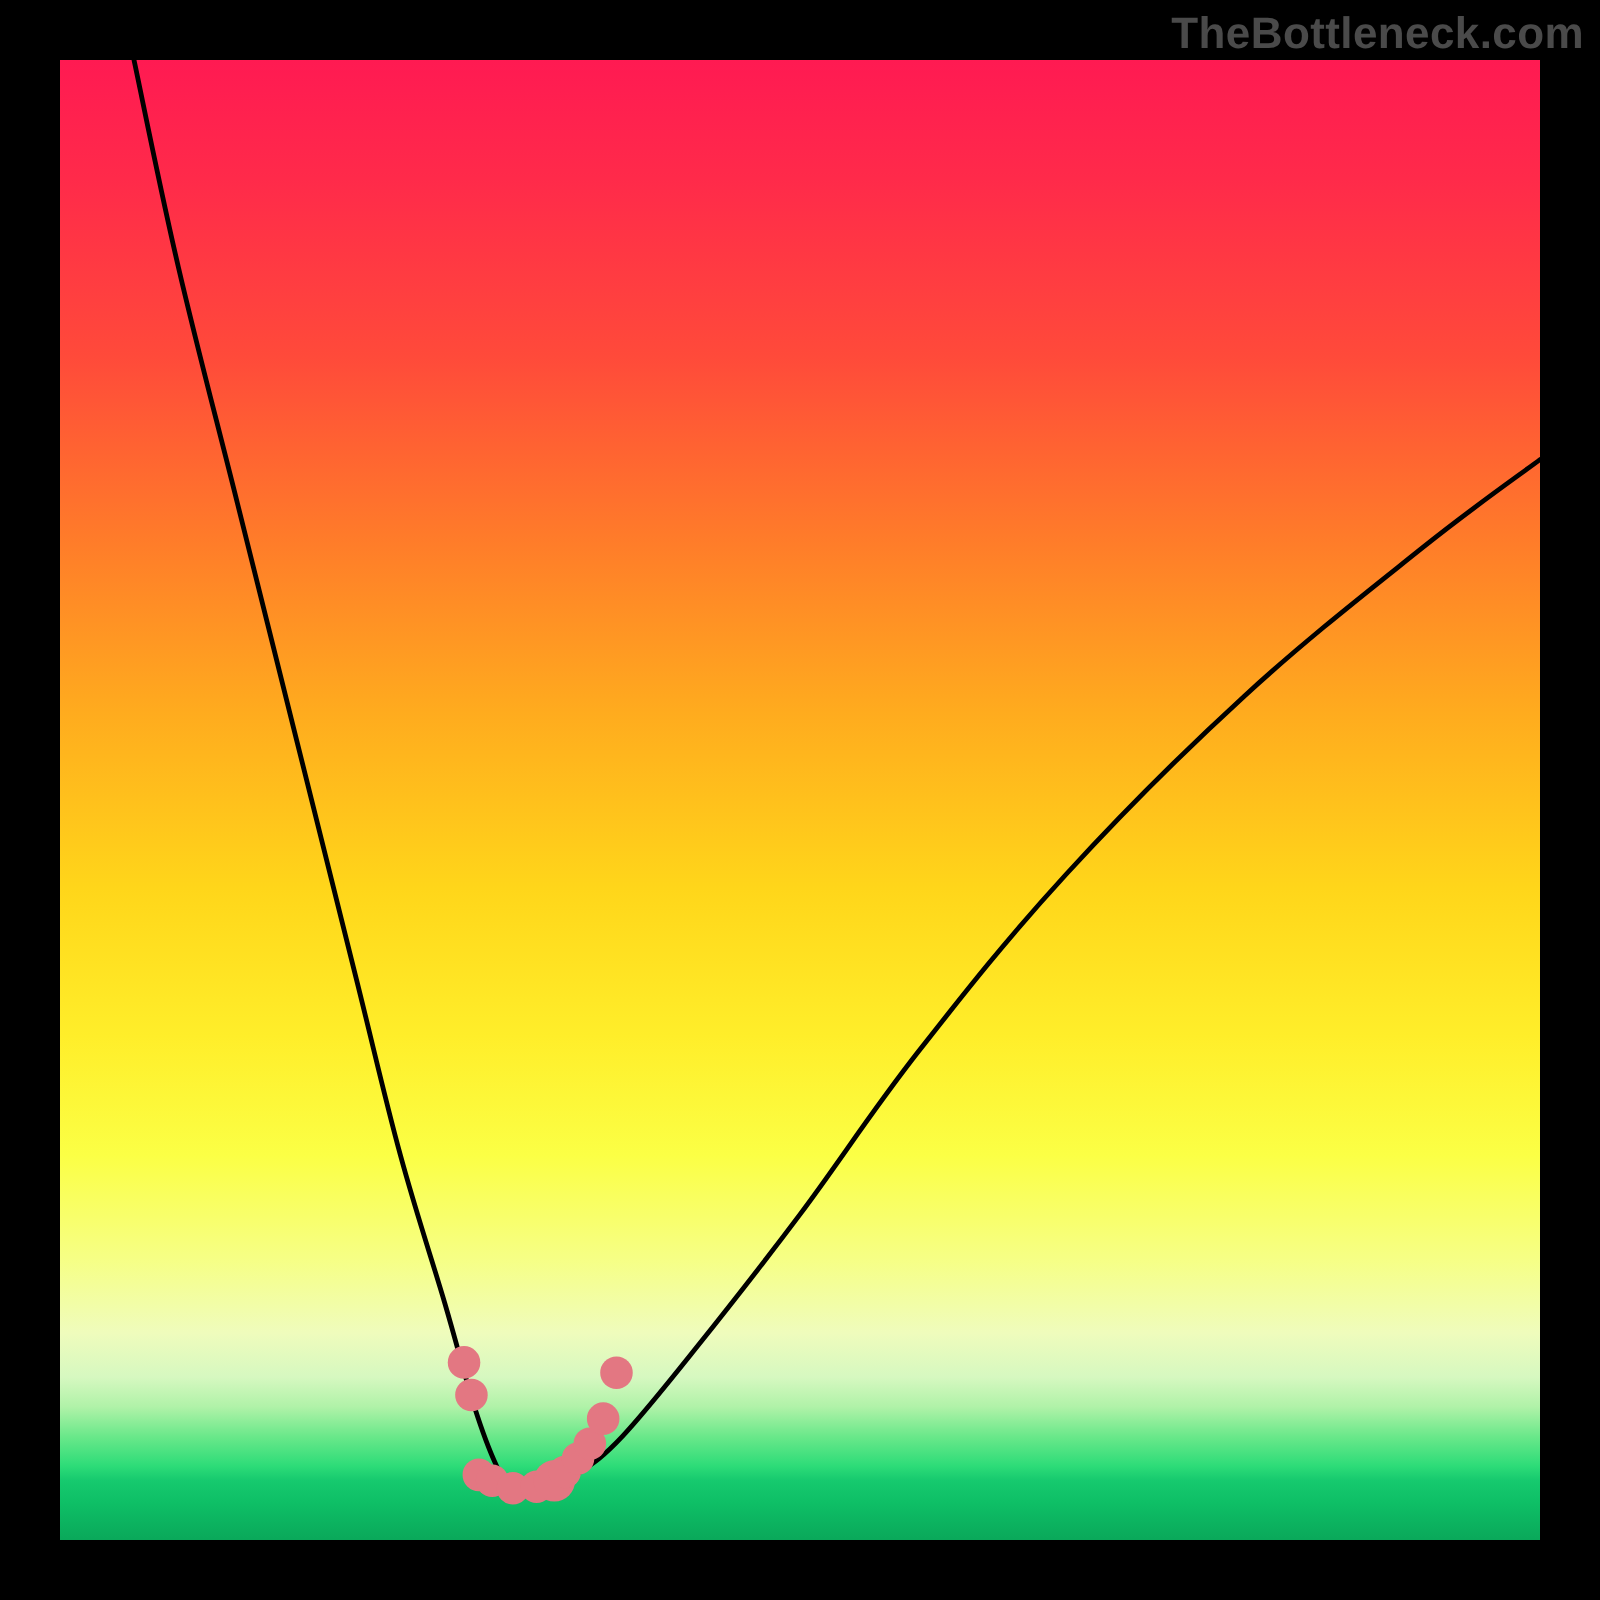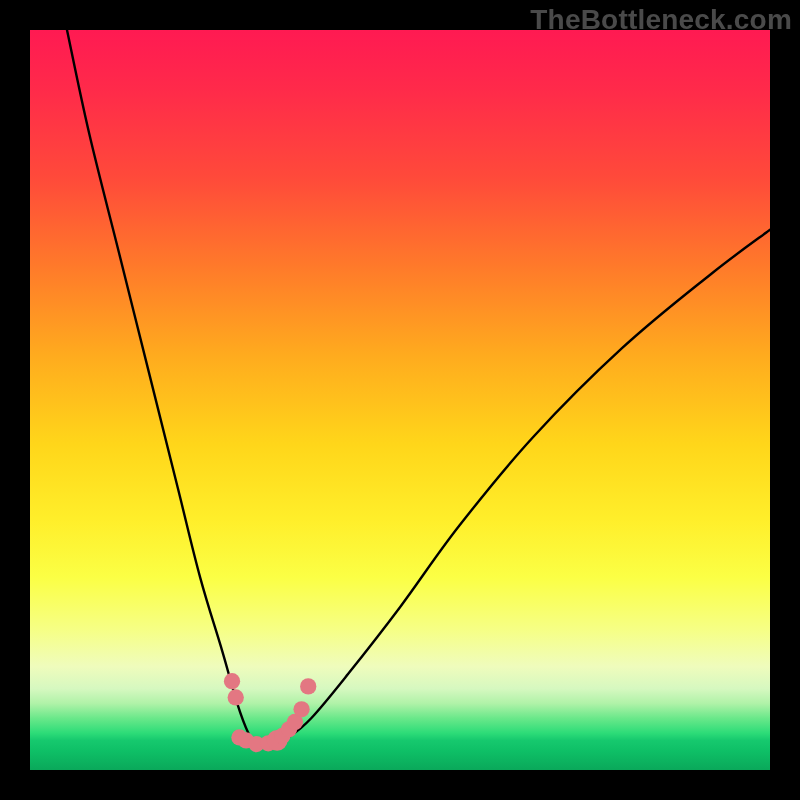--- a/index.html
+++ b/index.html
@@ -49,21 +49,21 @@
       #16c96e 96%,
       #0ebf66 97.5%,
       #0aa85a 100%
     );
   }
   .watermark {
     position: absolute;
     top: 4px;
     right: 8px;
     color: #4a4a4a;
-    font-size: 28px;
+    font-size: 22px;
     font-weight: 600;
     letter-spacing: 0.2px;
     user-select: none;
   }
   svg.curve {
     position: absolute;
     inset: 0;
     width: 740px;
     height: 740px;
   }

